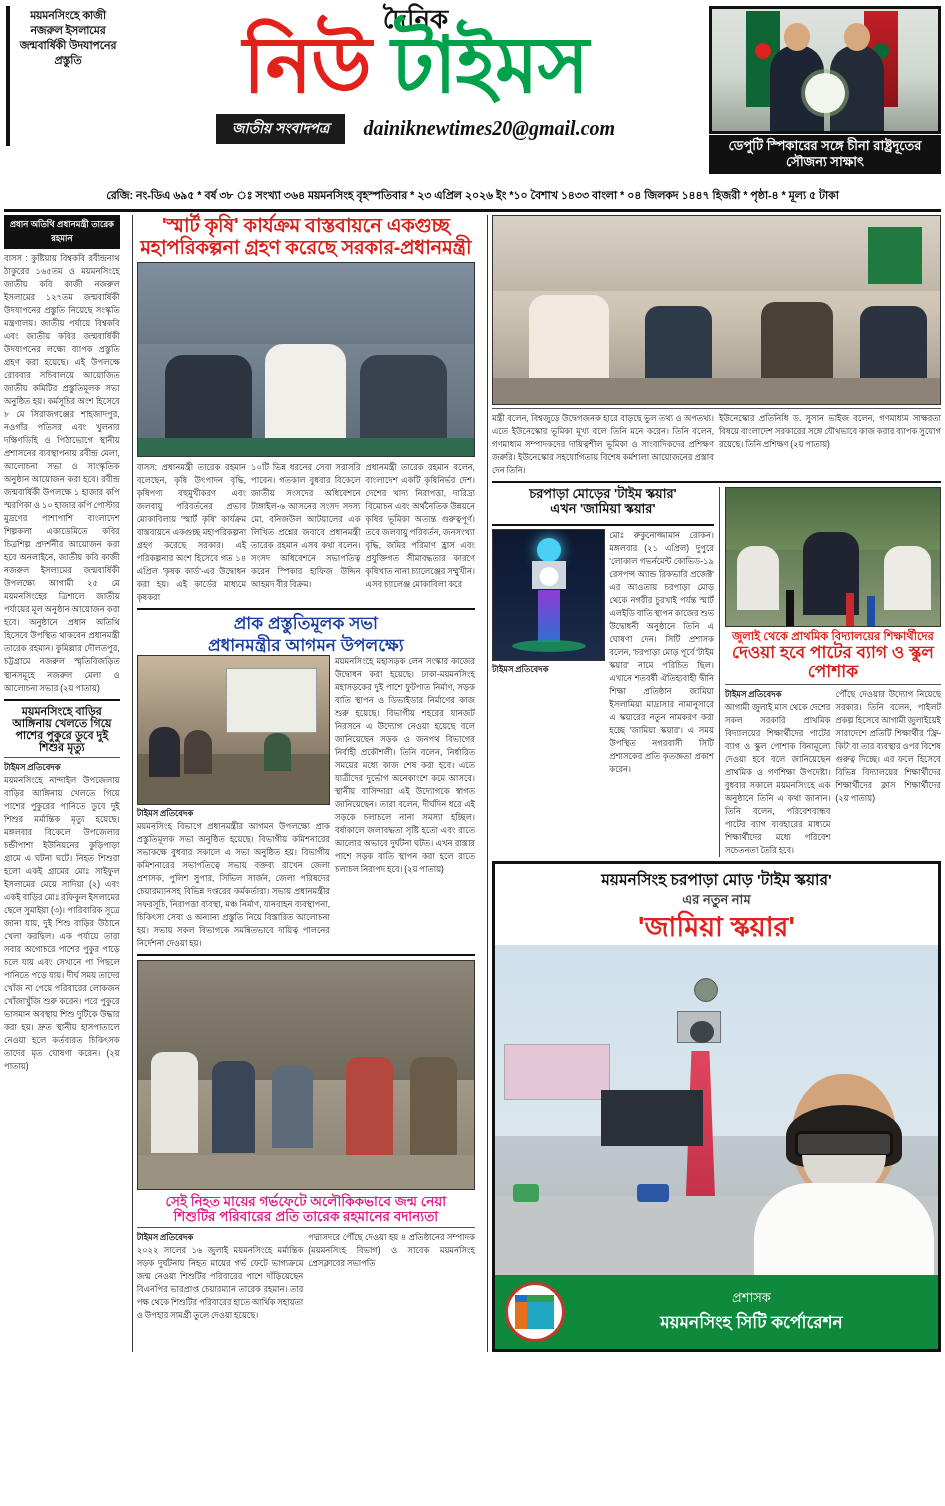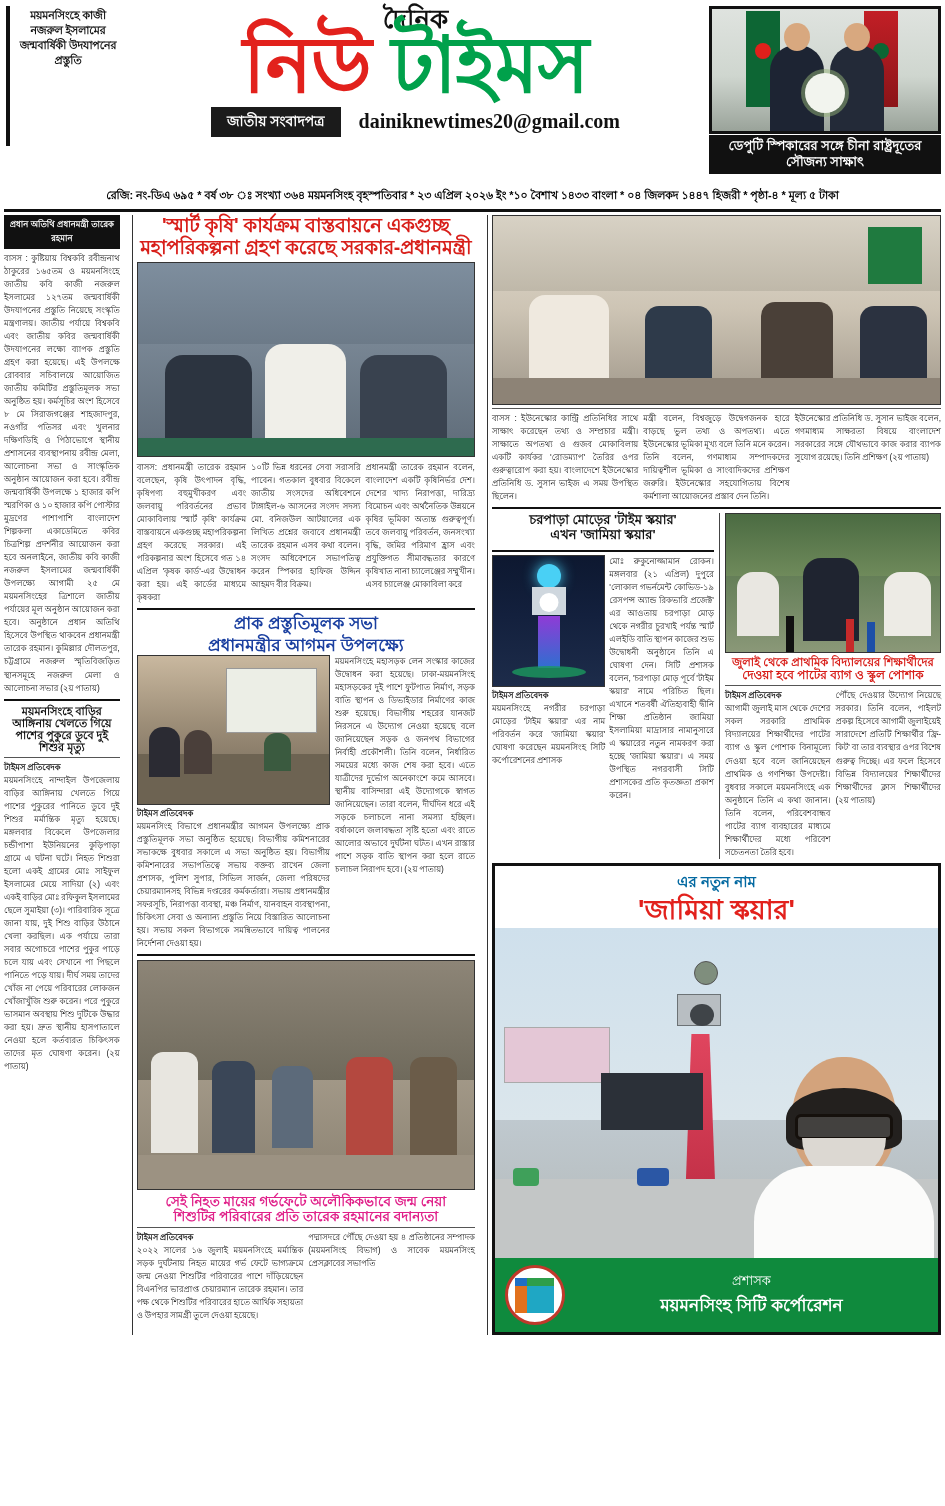--- a/index.html
+++ b/index.html
@@ -45,21 +45,21 @@
   }
   .mh-lefttext {
     font-size: 11px; line-height: 1.35; text-align: center; font-weight: 700;
     color: #111; padding: 4px 2px 0 2px; letter-spacing: -.2px;
   }
   .mh-center { flex: 1; text-align: center; position: relative; padding-top: 2px;}
   .mh-dainik { font-size: 26px; font-weight: 700; color:#111; line-height: 1; margin-bottom: -4px; }
   .mh-title { font-size: 78px; font-weight: 900; line-height: .96; letter-spacing: -1px; white-space: nowrap;}
   .mh-title .red { color: #e2211c; }
   .mh-title .green { color: #00a14b; }
-  .mh-sub { display:flex; align-items:center; justify-content:center; gap: 18px; margin-top: 4px;}
+  .mh-sub { display:flex; align-items:center; justify-content:center; gap: 18px; margin-top: 11px; font-style: italic;}
   .mh-tagbox { background:#1b1b1b; color:#fff; font-size:14px; font-weight:700; padding: 3px 16px; }
   .mh-email { font-size: 20px; font-weight: 800; color:#111; font-family:"Liberation Serif", serif;}
   .mh-right { width: 232px; }
   .mh-photo {
     height: 128px; border: 3px solid #111; margin-top: 2px; position: relative; overflow: hidden;
     background: linear-gradient(180deg,#dfe3df 0%, #cfd6cf 55%, #9aa39a 100%);
   }
   .mh-photo .flagA, .mh-photo .flagB {
     position:absolute; top:2px; width:34px; height:96px;
   }
@@ -125,21 +125,21 @@
 
   .three { display: flex; gap: 5px; }
   .three > div { flex: 1; }
   .sec-rule { border-top: 2px solid #111; margin: 4px 0; }
   .sec-rule-thin { border-top: 1px solid #555; margin: 3px 0; }
 
   
   .ad-box { border: 3px solid #111; margin-top: 4px; }
   .ad-head { text-align:center; padding: 6px 4px 2px; }
   .ad-line1 { font-size: 15.5px; font-weight: 800; color:#111; line-height:1.35;}
-  .ad-line2 { font-size: 15px; font-weight: 800; color:#0369a1; line-height:1.35;}
+  .ad-line2 { font-size: 13px; font-weight: 800; color:#404040; line-height:1.35;}
   .ad-line3 { font-size: 27px; font-weight: 900; color:#e2211c; line-height:1.2; margin-top:2px;}
   .ad-photo { height: 330px; position: relative; overflow: hidden;
      background: linear-gradient(180deg,#cfdce8 0%, #c3ced6 45%, #b3b8b8 100%); }
   .ad-footer { background:#0f8a3d; color:#fff; display:flex; align-items:center; gap:10px; padding: 7px 10px;}
   .ad-logo { width: 60px; height: 60px; border-radius:50%; background:#fff; border:3px solid #c0392b;
       position:relative; flex: none; overflow:hidden;}
   .ad-logo .q { position:absolute; width:50%; height:50%; }
   .ad-logo .q1{left:14%;top:18%;background:#1f6fc4;}
   .ad-logo .q2{right:14%;top:18%;background:#2e9e4a;}
   .ad-logo .q3{left:14%;bottom:18%;background:#e2711d;}
@@ -282,21 +282,20 @@
         <div style="position:absolute;left:8%;bottom:8%;width:18%;height:50%;border-radius:16px 16px 0 0;background:#efe9df;"></div>
         <div style="position:absolute;left:34%;bottom:10%;width:15%;height:42%;border-radius:14px 14px 0 0;background:#2e3a4a;"></div>
         <div style="position:absolute;right:24%;bottom:10%;width:16%;height:44%;border-radius:14px 14px 0 0;background:#4a4038;"></div>
         <div style="position:absolute;right:3%;bottom:10%;width:15%;height:42%;border-radius:14px 14px 0 0;background:#2b3240;"></div>
         <div style="position:absolute;left:0;right:0;bottom:0;height:14%;background:#8d8376;"></div>
       </div>
 
       <div class="sec-rule-thin"></div>
 
       <div class="three">
-        <div class="col-text">বাসস : ইউনেস্কোর কান্ট্রি প্রতিনিধির সাথে সাক্ষাৎ করেছেন তথ্য ও সম্প্রচার মন্ত্রী। সাক্ষাতে অপতথ্য ও গুজব মোকাবিলায় একটি কার্যকর 'রোডম্যাপ' তৈরির ওপর গুরুত্বারোপ করা হয়। বাংলাদেশে ইউনেস্কোর প্রতিনিধি ড. সুসান ভাইজ এ সময় উপস্থিত ছিলেন।</div>
         <div class="col-text">মন্ত্রী বলেন, বিশ্বজুড়ে উদ্বেগজনক হারে বাড়ছে ভুল তথ্য ও অপতথ্য। এতে ইউনেস্কোর ভূমিকা মূখ্য বলে তিনি মনে করেন। তিনি বলেন, গণমাধ্যম সম্পাদকদের দায়িত্বশীল ভূমিকা ও সাংবাদিকদের প্রশিক্ষণ জরুরি। ইউনেস্কোর সহযোগিতায় বিশেষ কর্মশালা আয়োজনের প্রস্তাব দেন তিনি।</div>
         <div class="col-text">ইউনেস্কোর প্রতিনিধি ড. সুসান ভাইজ বলেন, গণমাধ্যম সাক্ষরতা বিষয়ে বাংলাদেশ সরকারের সঙ্গে যৌথভাবে কাজ করার ব্যাপক সুযোগ রয়েছে। তিনি প্রশিক্ষণ (২য় পাতায়)</div>
       </div>
 
       <div class="sec-rule"></div>
 
       <div style="display:flex;gap:5px;">
 
         <div style="width:50%;">
           <div class="hl hl-black" style="font-size:13px;border-bottom:2px solid #111;padding-bottom:8px;">
@@ -306,55 +305,55 @@
           <div style="display:flex;gap:4px;margin-top:3px;">
             <div style="width:52%;">
               <div class="photo ph-night" style="height:132px;">
                 <div style="position:absolute;left:50%;top:6%;transform:translateX(-50%);width:24px;height:24px;border-radius:50%;background:#49d0f5;box-shadow:0 0 14px #49d0f5;"></div>
                 <div style="position:absolute;left:50%;top:24%;transform:translateX(-50%);width:34px;height:28px;background:#cfd7de;"></div>
                 <div style="position:absolute;left:50%;top:28%;transform:translateX(-50%);width:19px;height:19px;border-radius:50%;background:#fff;"></div>
                 <div style="position:absolute;left:50%;top:46%;transform:translateX(-50%);width:22px;height:40%;background:linear-gradient(180deg,#8f3bd6,#2f6fd0);"></div>
                 <div style="position:absolute;left:50%;bottom:6%;transform:translateX(-50%);width:74px;height:12px;border-radius:50%;background:#1c9a5e;opacity:.8;"></div>
               </div>
               <div class="col-text byline" style="margin-top:2px;">টাইমস প্রতিবেদক</div>
-              <div class="col-text">ময়মনসিংহে নগরীর চরপাড়া মোড়ের 'টাইম স্কয়ার' এর নাম পরিবর্তন করে 'জামিয়া স্কয়ার' ঘোষণা করেছেন ময়মনসিংহ সিটি কর্পোরেশনের প্রশাসক</div>
             </div>
             <div style="width:48%;">
               <div class="col-text">মোঃ রুকুনোজ্জামান রোকন। মঙ্গলবার (২১ এপ্রিল) দুপুরে 'লোকাল গভর্নমেন্ট কোভিড-১৯ রেসপন্স অ্যান্ড রিকভারি প্রজেক্ট' এর আওতায় চরপাড়া মোড় থেকে নগরীর চুরখাই পর্যন্ত স্মার্ট এলইডি বাতি স্থাপন কাজের শুভ উদ্বোধনী অনুষ্ঠানে তিনি এ ঘোষণা দেন। সিটি প্রশাসক বলেন, 'চরপাড়া মোড় পূর্বে 'টাইম স্কয়ার' নামে পরিচিত ছিল। এখানে শতবর্ষী ঐতিহ্যবাহী দ্বীনি শিক্ষা প্রতিষ্ঠান জামিয়া ইসলামিয়া মাদ্রাসার নামানুসারে এ স্কয়ারের নতুন নামকরণ করা হচ্ছে 'জামিয়া স্কয়ার'। এ সময় উপস্থিত নগরবাসী সিটি প্রশাসকের প্রতি কৃতজ্ঞতা প্রকাশ করেন।</div>
             </div>
           </div>
         </div>
 
         <div style="width:50%;border-left:1px solid #444;padding-left:5px;">
           <div class="photo ph-press" style="height:140px;">
             <div style="position:absolute;left:0;right:0;top:0;height:45%;background:linear-gradient(180deg,#4b6b42,#6f8a5b);"></div>
             <div style="position:absolute;left:5%;bottom:12%;width:20%;height:46%;border-radius:16px 16px 0 0;background:#e9e7e1;"></div>
             <div style="position:absolute;left:36%;bottom:8%;width:26%;height:60%;border-radius:18px 18px 0 0;background:#1f2430;"></div>
             <div style="position:absolute;right:4%;bottom:12%;width:22%;height:46%;border-radius:16px 16px 0 0;background:#edebe5;"></div>
             <div style="position:absolute;left:28%;bottom:0;width:8px;height:26%;background:#111;"></div>
             <div style="position:absolute;left:56%;bottom:0;width:8px;height:24%;background:#c62a2a;"></div>
             <div style="position:absolute;left:66%;bottom:0;width:8px;height:22%;background:#1d4fa8;"></div>
           </div>
           <div class="hl hl-red" style="font-size:11.5px;margin-top:3px;">জুলাই থেকে প্রাথমিক বিদ্যালয়ের শিক্ষার্থীদের</div>
-          <div class="hl hl-red" style="font-size:12px;">দেওয়া হবে পাটের ব্যাগ ও স্কুল পোশাক</div>
+          <div class="hl hl-red" style="font-size:17px;">দেওয়া হবে পাটের ব্যাগ ও স্কুল পোশাক</div>
           <div class="sec-rule-thin"></div>
           <div style="display:flex;gap:5px;">
             <div style="flex:1;">
               <div class="col-text byline">টাইমস প্রতিবেদক</div>
               <div class="col-text">আগামী জুলাই মাস থেকে দেশের সকল সরকারি প্রাথমিক বিদ্যালয়ের শিক্ষার্থীদের পাটের ব্যাগ ও স্কুল পোশাক বিনামূল্যে দেওয়া হবে বলে জানিয়েছেন প্রাথমিক ও গণশিক্ষা উপদেষ্টা। বুধবার সকালে ময়মনসিংহে এক অনুষ্ঠানে তিনি এ কথা জানান। তিনি বলেন, পরিবেশবান্ধব পাটের ব্যাগ ব্যবহারের মাধ্যমে শিক্ষার্থীদের মধ্যে পরিবেশ সচেতনতা তৈরি হবে।</div>
             </div>
             <div style="flex:1;">
               <div class="col-text">পৌঁছে দেওয়ার উদ্যোগ নিয়েছে সরকার। তিনি বলেন, পাইলট প্রকল্প হিসেবে আগামী জুলাইয়েই সারাদেশে প্রতিটি শিক্ষার্থীর 'ফ্রি-কিট' বা তার ব্যবস্থার ওপর বিশেষ গুরুত্ব দিচ্ছে। এর ফলে হিসেবে বিভিন্ন বিদ্যালয়ের শিক্ষার্থীদের শিক্ষার্থীদের ক্লাস শিক্ষার্থীদের (২য় পাতায়)</div>
             </div>
           </div>
         </div>
       </div>
 
       <div class="ad-box">
         <div class="ad-head">
+          <div class="ad-line1">ময়মনসিংহ চরপাড়া মোড়  'টাইম স্কয়ার'</div>
           <div class="ad-line2">এর নতুন নাম</div>
           <div class="ad-line3">'জামিয়া স্কয়ার'</div>
         </div>
         <div class="ad-photo">
 
           <div style="position:absolute;left:0;right:0;top:0;height:58%;background:linear-gradient(180deg,#cfe0ec,#dbe6ec);"></div>
 
           <div style="position:absolute;left:2%;top:30%;width:24%;height:17%;background:#e4c7d6;border:1px solid #aaa;"></div>
 
           <div style="position:absolute;left:45%;top:10%;width:24px;height:24px;border-radius:50%;background:#7f8e7d;border:1px solid #555;"></div>

